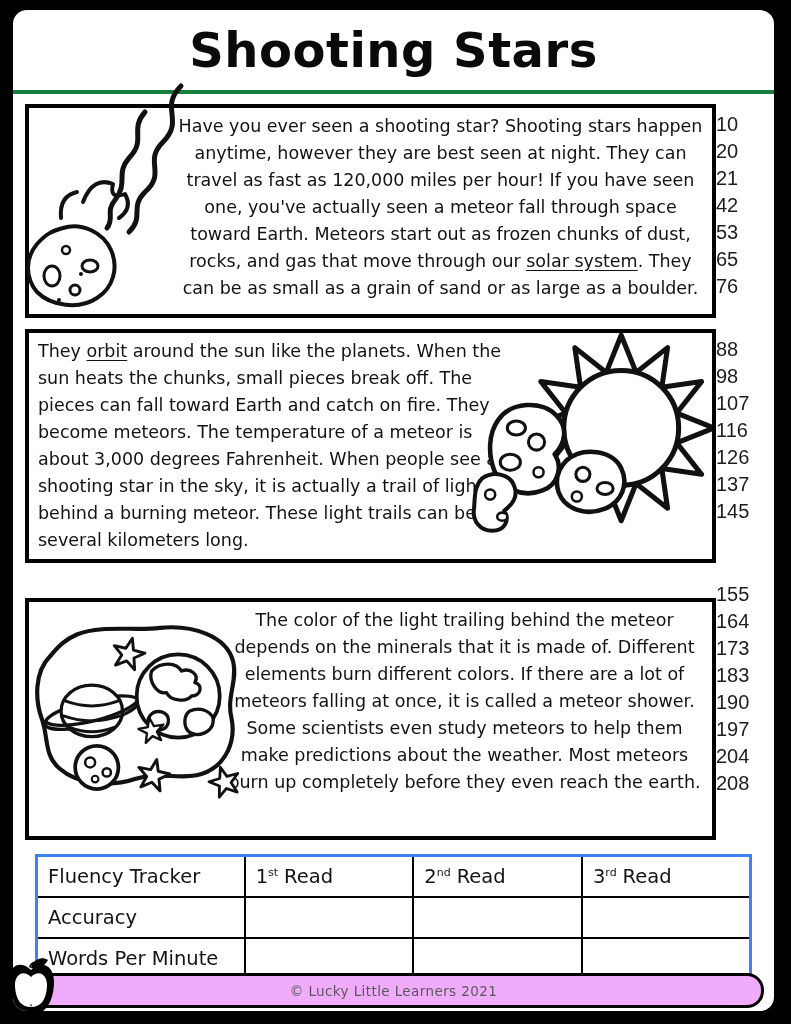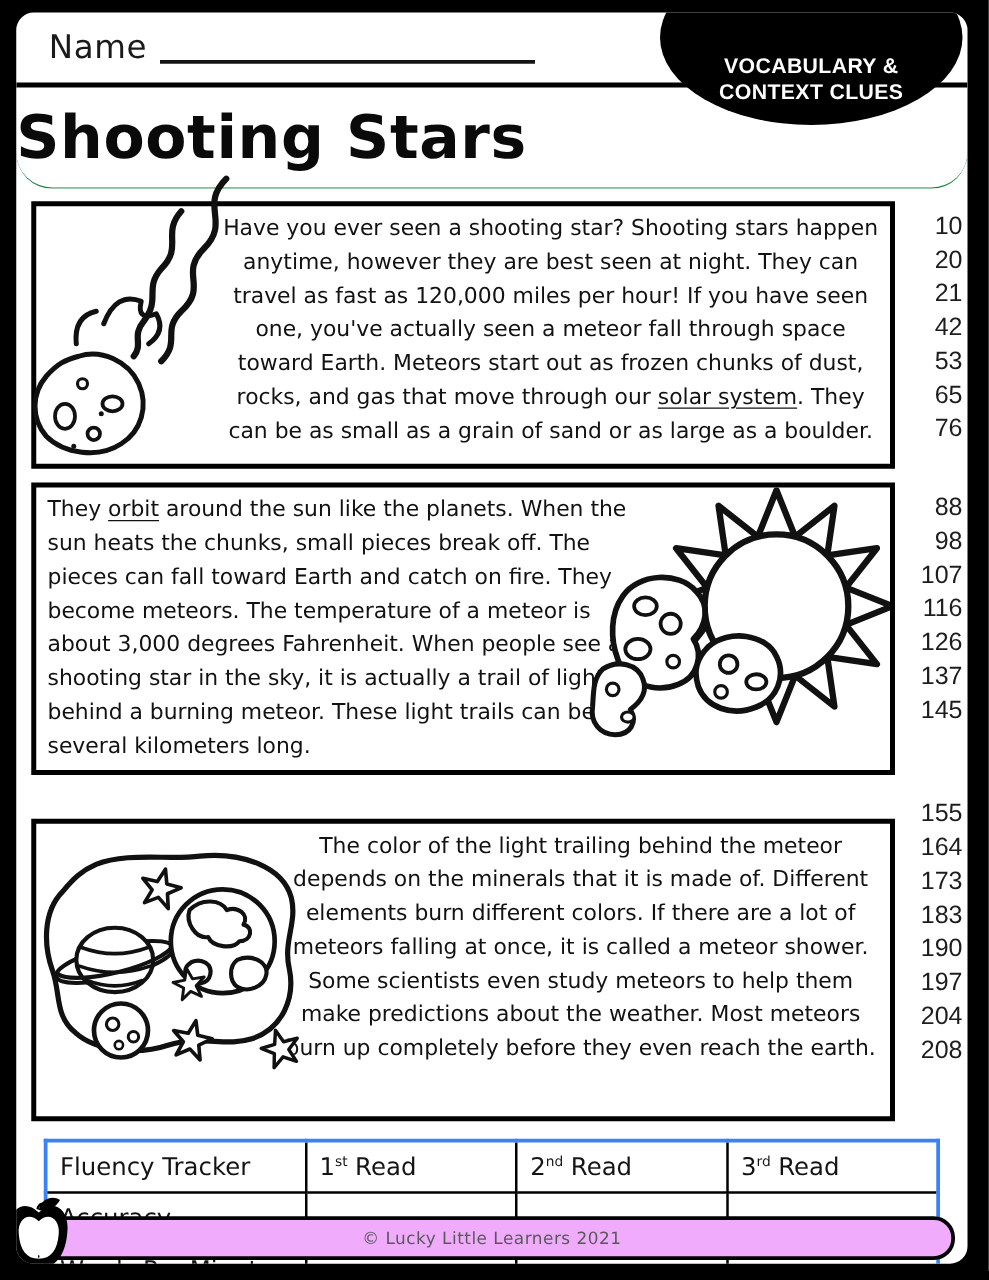--- a/index.html
+++ b/index.html
@@ -21,33 +21,33 @@
   .badge{
     position:absolute;top:-50px;right:4px;width:242px;height:124px;background:#000;
     border-radius:50%;display:flex;flex-direction:column;align-items:center;
     justify-content:flex-end;padding-bottom:16px;z-index:6;
   }
   .badge-text{
     color:#fff;font-family:"Liberation Sans",sans-serif;font-weight:700;
     font-size:17px;line-height:21px;text-align:center;letter-spacing:.3px;
   }
   .title-section{
-    height:80px;border-bottom:1px solid #15803d;display:flex;align-items:center;border-radius:29px;
+    height:80px;border-bottom:4px solid #15803d;display:flex;align-items:center;justify-content:center;
   }
   .page-title{font-size:48px;font-weight:800;letter-spacing:.5px;color:#0a0a0a;}
   
   .content{padding:10px 4px 0 12px;}
   .para-row{display:flex;margin-bottom:11px;}
   .para-box{
     flex:1;border:4px solid #000;position:relative;padding:5px 9px;
     font-size:17.5px;line-height:27px;color:#121212;
   }
   .para-box .u{text-decoration:underline;text-underline-offset:3px;}
   .counts{
-    width:54px;flex:none;text-align:right;
+    width:54px;flex:none;text-align:left;
     font-family:"Liberation Sans",sans-serif;font-size:20px;color:#1d1d1d;
     padding-top:7px;
   }
   .count{height:27px;line-height:27px;}
   #box1{min-height:196px;text-align:center;}
   #box2{min-height:196px;overflow:hidden;}
   #box3{min-height:224px;text-align:center;overflow:hidden;margin-top:24px;}
   .spacer-l1{float:left;width:140px;height:186px;}
   .spacer-r2{float:right;width:178px;height:186px;}
   .spacer-l3{float:left;width:188px;height:212px;}
@@ -74,28 +74,20 @@
   .credit{font-size:13.5px;color:#595959;letter-spacing:.4px;}
   .apple{position:absolute;left:-9px;bottom:-6px;width:54px;height:60px;z-index:4;}
   svg .ln{fill:none;stroke:#111;stroke-linecap:round;stroke-linejoin:round;}
   svg .sh{fill:#fff;stroke:#111;stroke-linejoin:round;}
 </style>
 </head>
 <body>
 
 <div class="page">
 
-  <div class="name-row">
-    <span class="name-label">Name</span>
-    <div class="name-line"></div>
-    <div class="badge">
-      <div class="badge-text">VOCABULARY &amp;</div>
-      <div class="badge-text">CONTEXT CLUES</div>
-    </div>
-  </div>
 
   <div class="title-section">
     <div class="page-title">Shooting Stars</div>
   </div>
 
   <div class="content">
 
     <div class="para-row">
       <div class="para-box" id="box1">
         <svg id="comet-svg" class="illu" viewBox="0 0 172 242">

